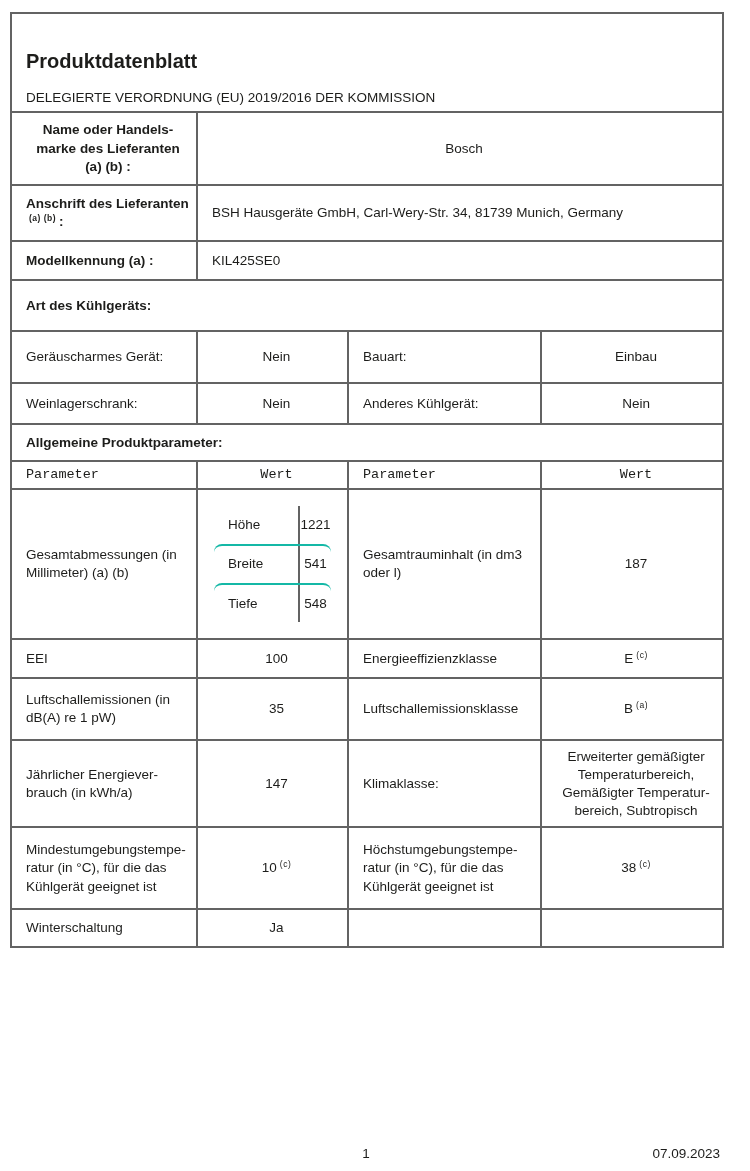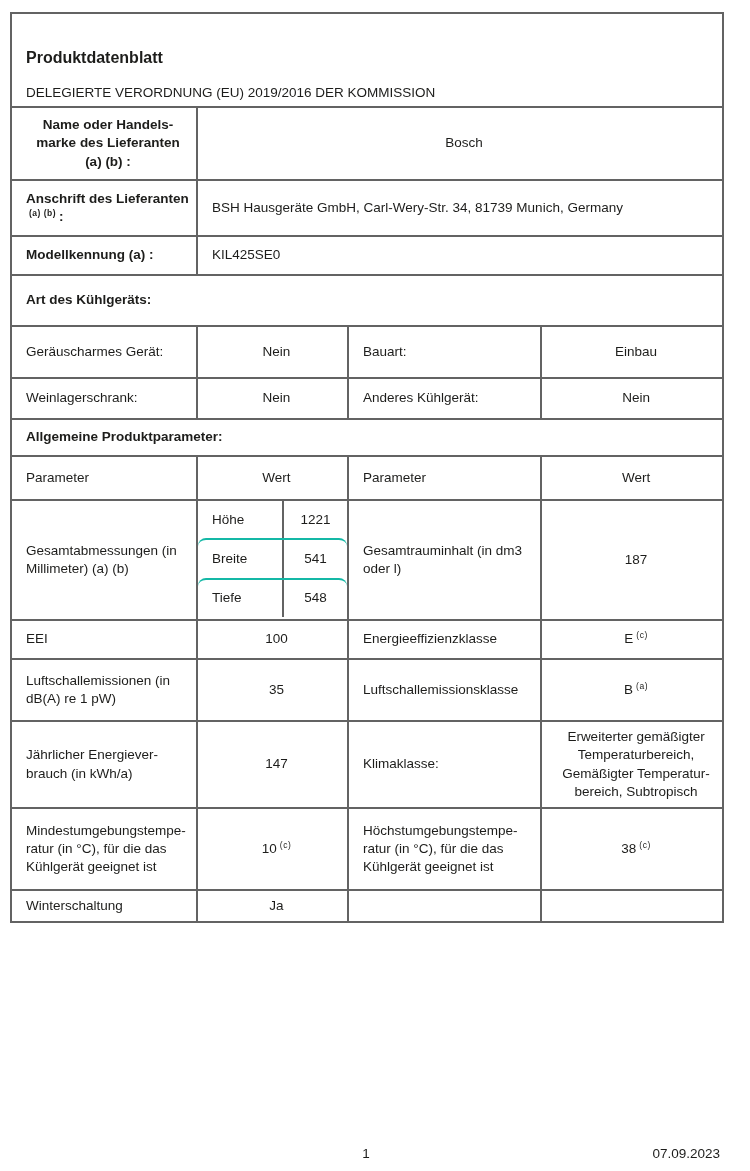--- a/index.html
+++ b/index.html
@@ -24,21 +24,21 @@
     vertical-align: middle;
     padding: 4px 6px 4px 14px;
     line-height: 1.35;
   }
   .col1 { width: 186px; }
   .col2 { width: 151px; }
   .col3 { width: 193px; }
   .col4 { width: 182px; }
 
   .header-cell { padding: 9px 16px 8px 16px; vertical-align: top; }
-  .title { font-size: 16px; font-weight: bold; line-height: 1.3; margin-top: 30px; }
+  .title { font-size: 20px; font-weight: bold; line-height: 1.3; margin-top: 30px; }
   .subtitle { font-size: 13.5px; margin-top: 15px; }
 
   .bold { font-weight: bold; }
   .pre { white-space: pre-line; }
   .center { text-align: center; padding: 4px 4px; }
   sup.fn {
     font-size: 8.5px;
     vertical-align: 5px;
     letter-spacing: 0.5px;
     margin-left: 3px;
@@ -47,30 +47,30 @@
 
   
   .rh-header  { height: 78px; }
   .rh-name    { height: 73px; text-align: center; }
   .rh-addr    { height: 56px; border-radius: 15px; }
   .rh-model   { height: 39px; }
   .rh-sec     { height: 51px; }
   .rh-type1   { height: 52px; }
   .rh-type2   { height: 41px; padding-left: 15px; }
   .rh-sec2    { height: 37px; }
-  .rh-cols    { height: 44px; }
+  .rh-cols    { height: 28px; font-family: Liberation Mono, monospace; }
   .rh-dims    { height: 120px; }
   .rh-eei     { height: 39px; }
   .rh-noise   { height: 62px; }
   .rh-energy  { height: 87px; }
   .rh-temp    { height: 82px; margin-left: 24px; }
-  .rh-winter  { height: 32px; }
+  .rh-winter  { height: 38px; }
 
   
-  td.dims-cell { padding: 0; vertical-align: top; height: 120px; }
+  td.dims-cell { padding: 16px; vertical-align: top; height: 120px; }
   .dims-grid { display: flex; flex-direction: column; height: 116px; }
   .dim-row { flex: 1 1 0; display: flex; }
   .dim-row + .dim-row { border-top: 2px solid #14b8a6; border-radius: 8px; }
   .dim-name {
     width: 86px; border-right: 2px solid #636363;
     display: flex; align-items: center; padding-left: 14px;
   }
   .dim-val { flex: 1; display: flex; align-items: center; justify-content: center; }
 
   .footer {

